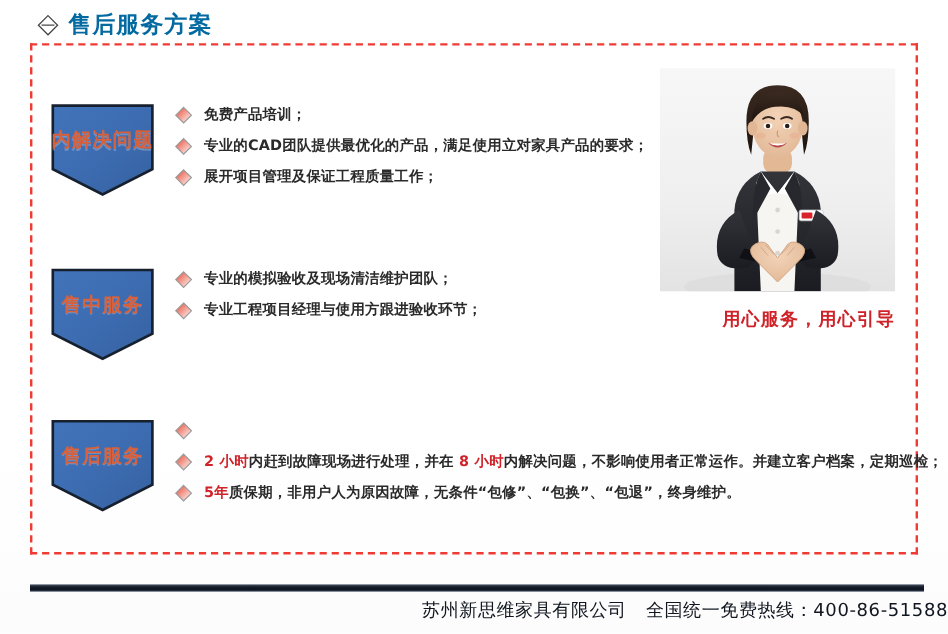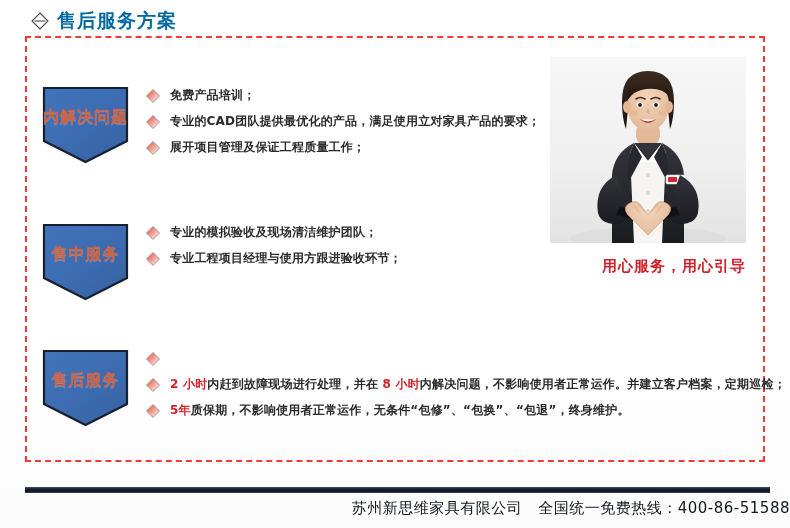--- a/index.html
+++ b/index.html
@@ -245,21 +245,21 @@
     <div class="bullet-row">
       <svg class="bullet-diamond" viewBox="0 0 16 16">
         <polygon points="8,1.5 14.5,8 8,14.5 1.5,8" fill="url(#db1)" stroke="#9a9a9a" stroke-width="1"></polygon>
       </svg>
       <span class="bullet-text"><span class="hl">2 小时</span><span>内赶到故障现场进行处理，并在 </span><span class="hl">8 小时</span><span>内解决问题，不影响使用者正常运作。并建立客户档案，定期巡检；</span></span>
     </div>
     <div class="bullet-row">
       <svg class="bullet-diamond" viewBox="0 0 16 16">
         <polygon points="8,1.5 14.5,8 8,14.5 1.5,8" fill="url(#db1)" stroke="#9a9a9a" stroke-width="1"></polygon>
       </svg>
-      <span class="bullet-text"><span class="hl">5年</span><span>质保期，不影响使用者正常运作，无条件“包修”、“包换”、“包退”，终身维护。</span></span>
+      <span class="bullet-text"><span class="hl">5年</span><span>质保期，非用户人为原因故障，无条件“包修”、“包换”、“包退”，终身维护。</span></span>
     </div>
   </div>
 </div>
 
 <div class="photo-block">
   <div class="photo-frame">
     <svg viewBox="0 0 196 186" width="196" height="186">
       <defs>
         <linearGradient id="bgph" x1="0" y1="0" x2="0" y2="1">
           <stop offset="0%" stop-color="#f7f7f7"></stop>

